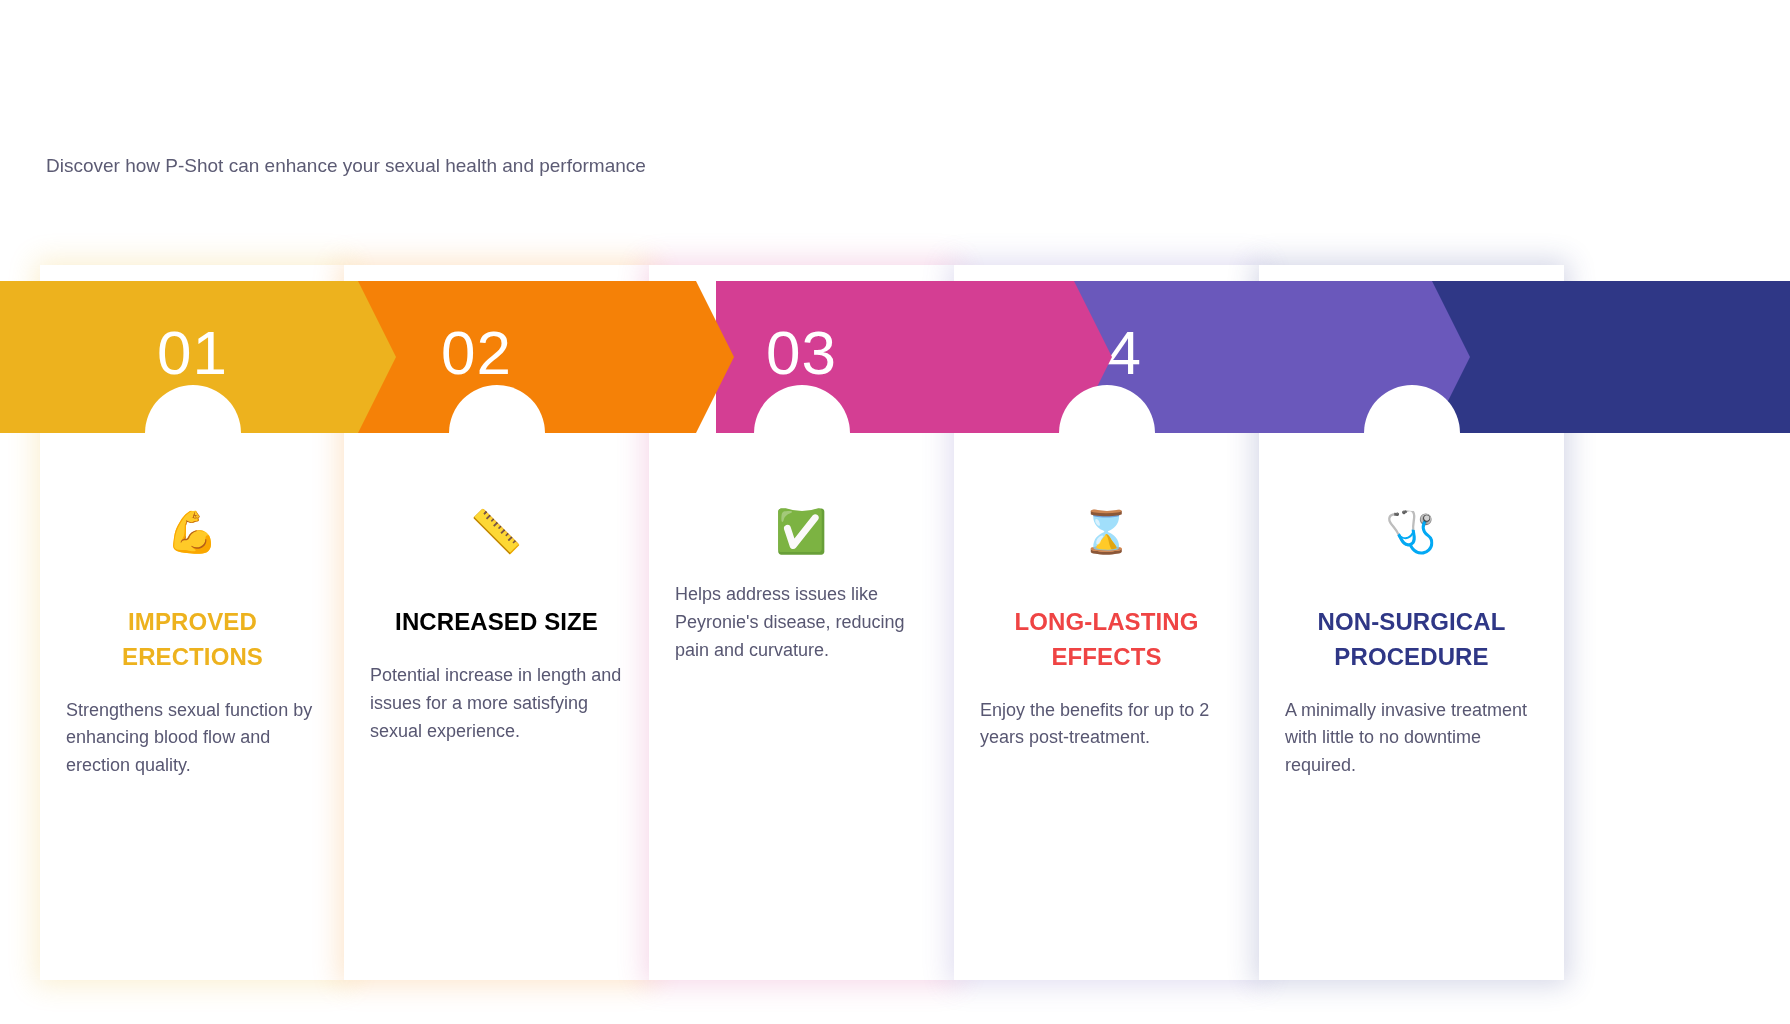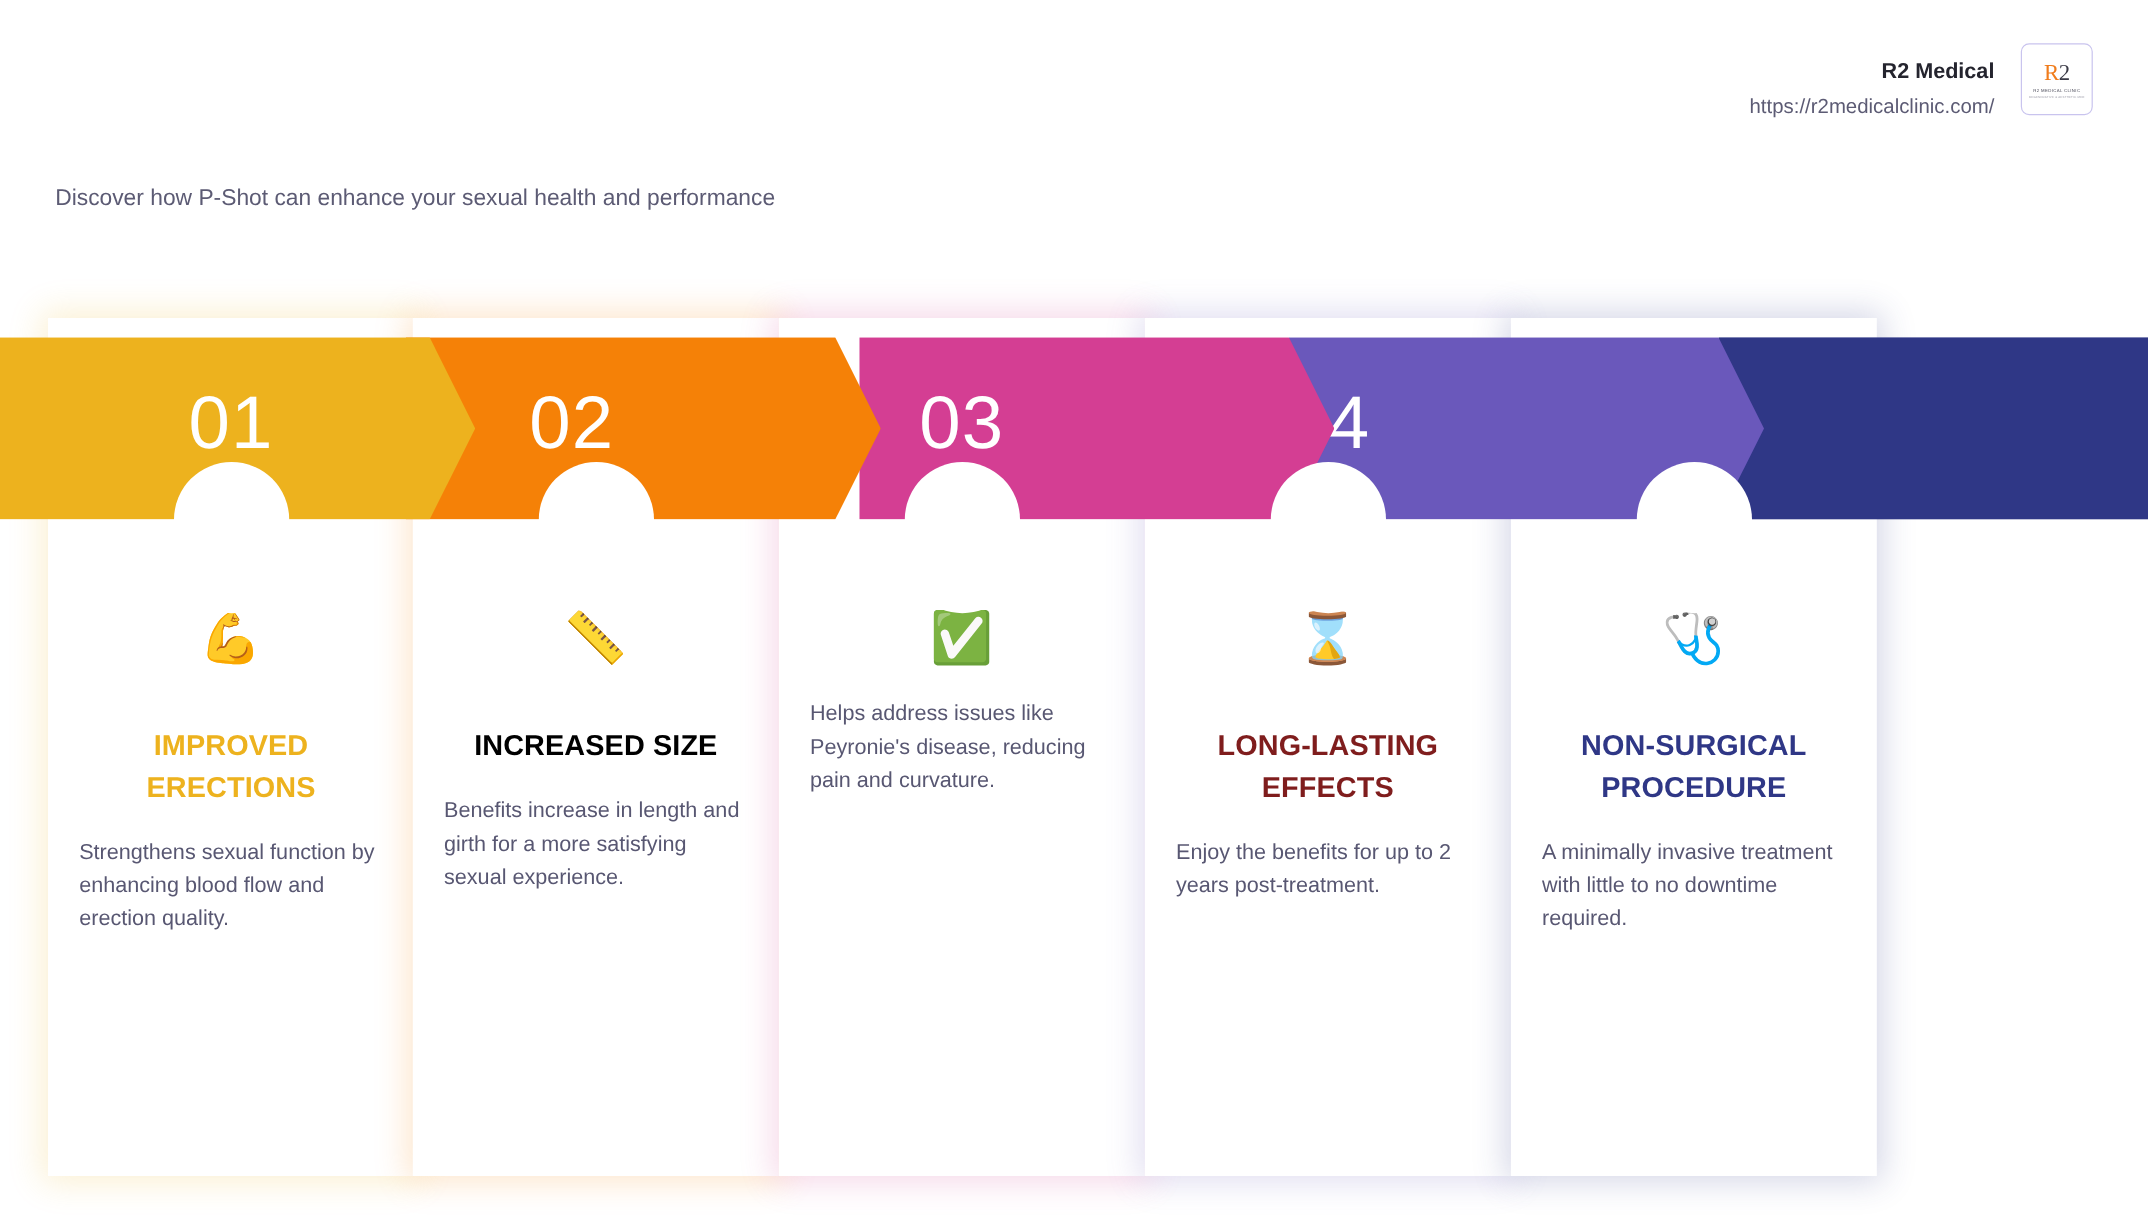--- a/index.html
+++ b/index.html
@@ -214,64 +214,51 @@
   }
 </style>
 </head>
 <body>
 
 <div class="page">
 
   <div class="header">
     <div class="subtitle">Discover how P-Shot can enhance your sexual health and performance</div>
 
-    <div class="brand">
-      <div class="brand-text">
-        <div class="brand-name">R2 Medical</div>
-        <div class="brand-url">https://r2medicalclinic.com/</div>
-      </div>
-      <div class="brand-logo">
-        <div class="logo-mark">
-          <span class="r">R</span><span class="two">2</span>
-        </div>
-        <div class="logo-sub">R2 MEDICAL CLINIC</div>
-        <div class="logo-sub2">REGENERATIVE &amp; AESTHETIC MED</div>
-      </div>
-    </div>
   </div>
 
   <div class="cards">
       <div class="card" style="left: 40px; box-shadow: rgba(237, 178, 30, 0.2) 0px 0px 26px 5px;">
         <div class="notch"></div>
         <div class="card-inner">
           <div class="card-icon">💪</div>
           <div class="card-title" style="color: rgb(237, 178, 30);">IMPROVED ERECTIONS</div>
           <div class="card-desc">Strengthens sexual function by enhancing blood flow and erection quality.</div>
         </div>
       </div>
       <div class="card" style="left: 344px; box-shadow: rgba(245, 129, 7, 0.2) 0px 0px 26px 5px;">
         <div class="notch"></div>
         <div class="card-inner">
           <div class="card-icon">📏</div>
           <div class="card-title" style="color: #000000;">INCREASED SIZE</div>
-          <div class="card-desc">Benefits increase in length and girth for a more satisfying sexual experience.</div>
+          <div class="card-desc">Potential increase in length and issues for a more satisfying sexual experience.</div>
         </div>
       </div>
       <div class="card" style="left: 649px; box-shadow: rgba(212, 62, 147, 0.2) 0px 0px 26px 5px;">
         <div class="notch"></div>
         <div class="card-inner">
           <div class="card-icon">✅</div>
           <div class="card-desc">Helps address issues like Peyronie's disease, reducing pain and curvature.</div>
         </div>
       </div>
       <div class="card" style="left: 954px; box-shadow: rgba(106, 88, 187, 0.2) 0px 0px 26px 5px;">
         <div class="notch"></div>
         <div class="card-inner">
           <div class="card-icon">⌛</div>
-          <div class="card-title" style="color: #7f1d1d;">LONG-LASTING EFFECTS</div>
+          <div class="card-title" style="color: #ef4444;">LONG-LASTING EFFECTS</div>
           <div class="card-desc">Enjoy the benefits for up to 2 years post-treatment.</div>
         </div>
       </div>
       <div class="card" style="left: 1259px; box-shadow: rgba(47, 55, 134, 0.2) 0px 0px 26px 5px;">
         <div class="notch"></div>
         <div class="card-inner">
           <div class="card-icon">🩺</div>
           <div class="card-title" style="color: rgb(47, 55, 134);">NON-SURGICAL PROCEDURE</div>
           <div class="card-desc">A minimally invasive treatment with little to no downtime required.</div>
         </div>

